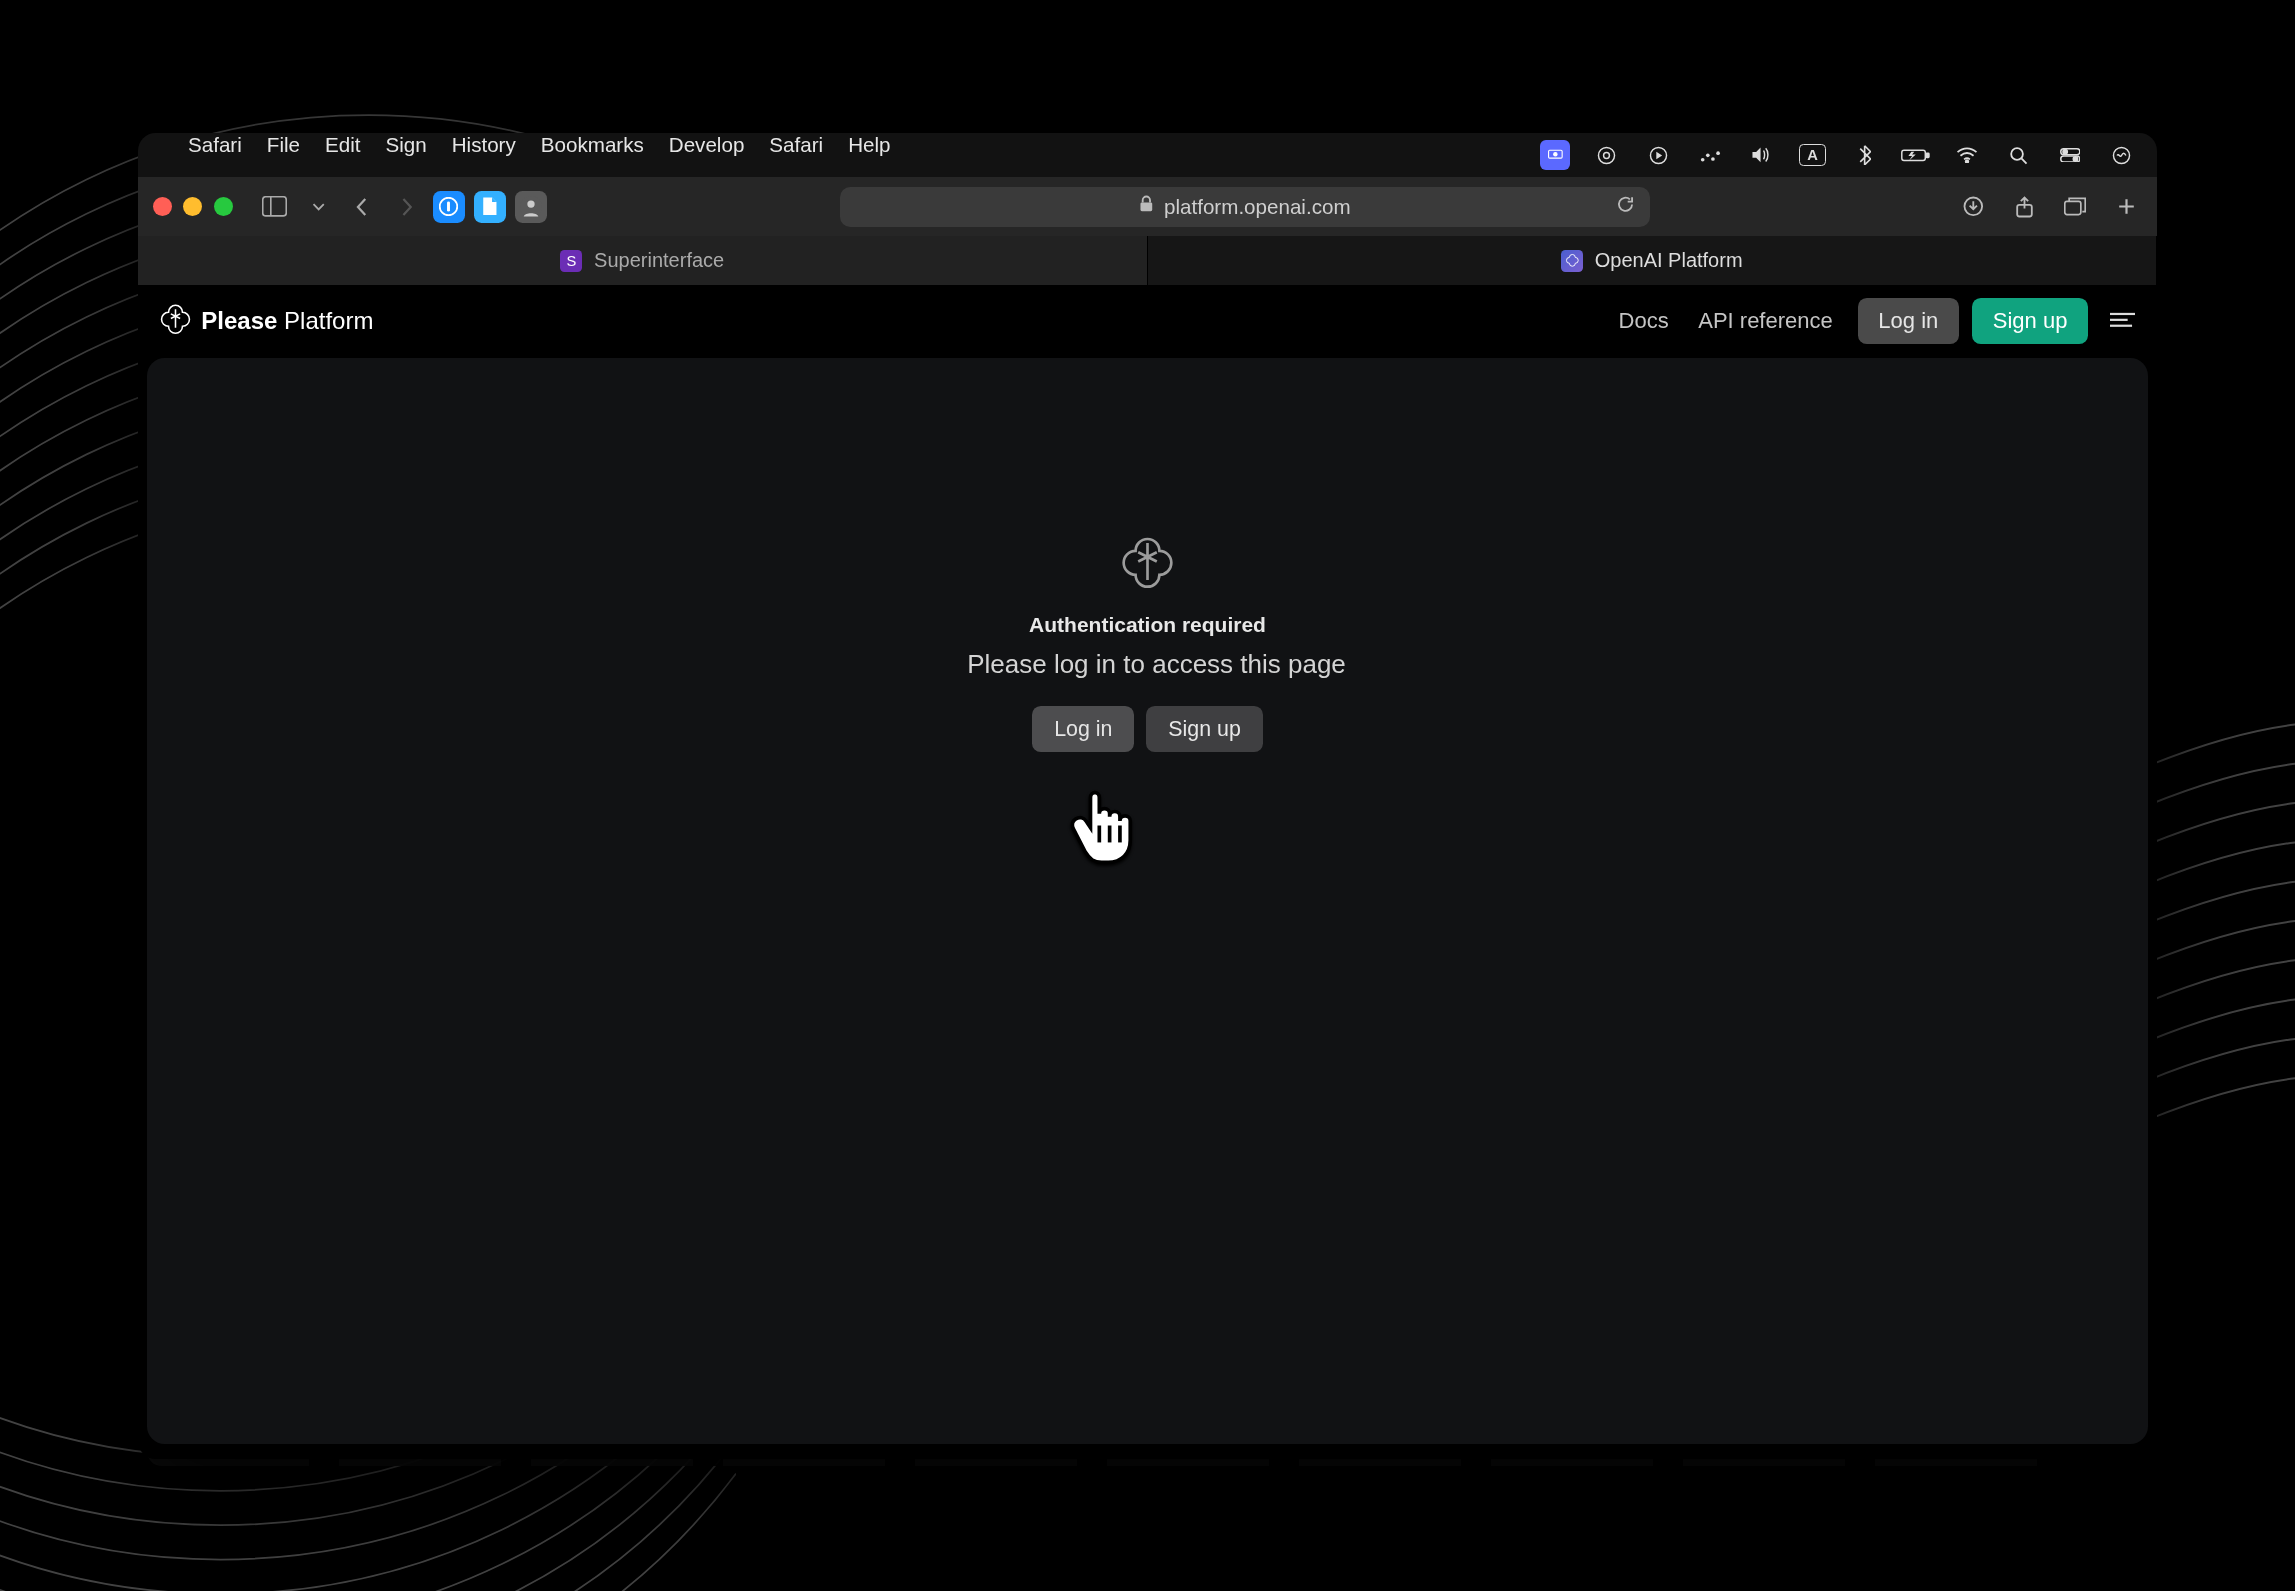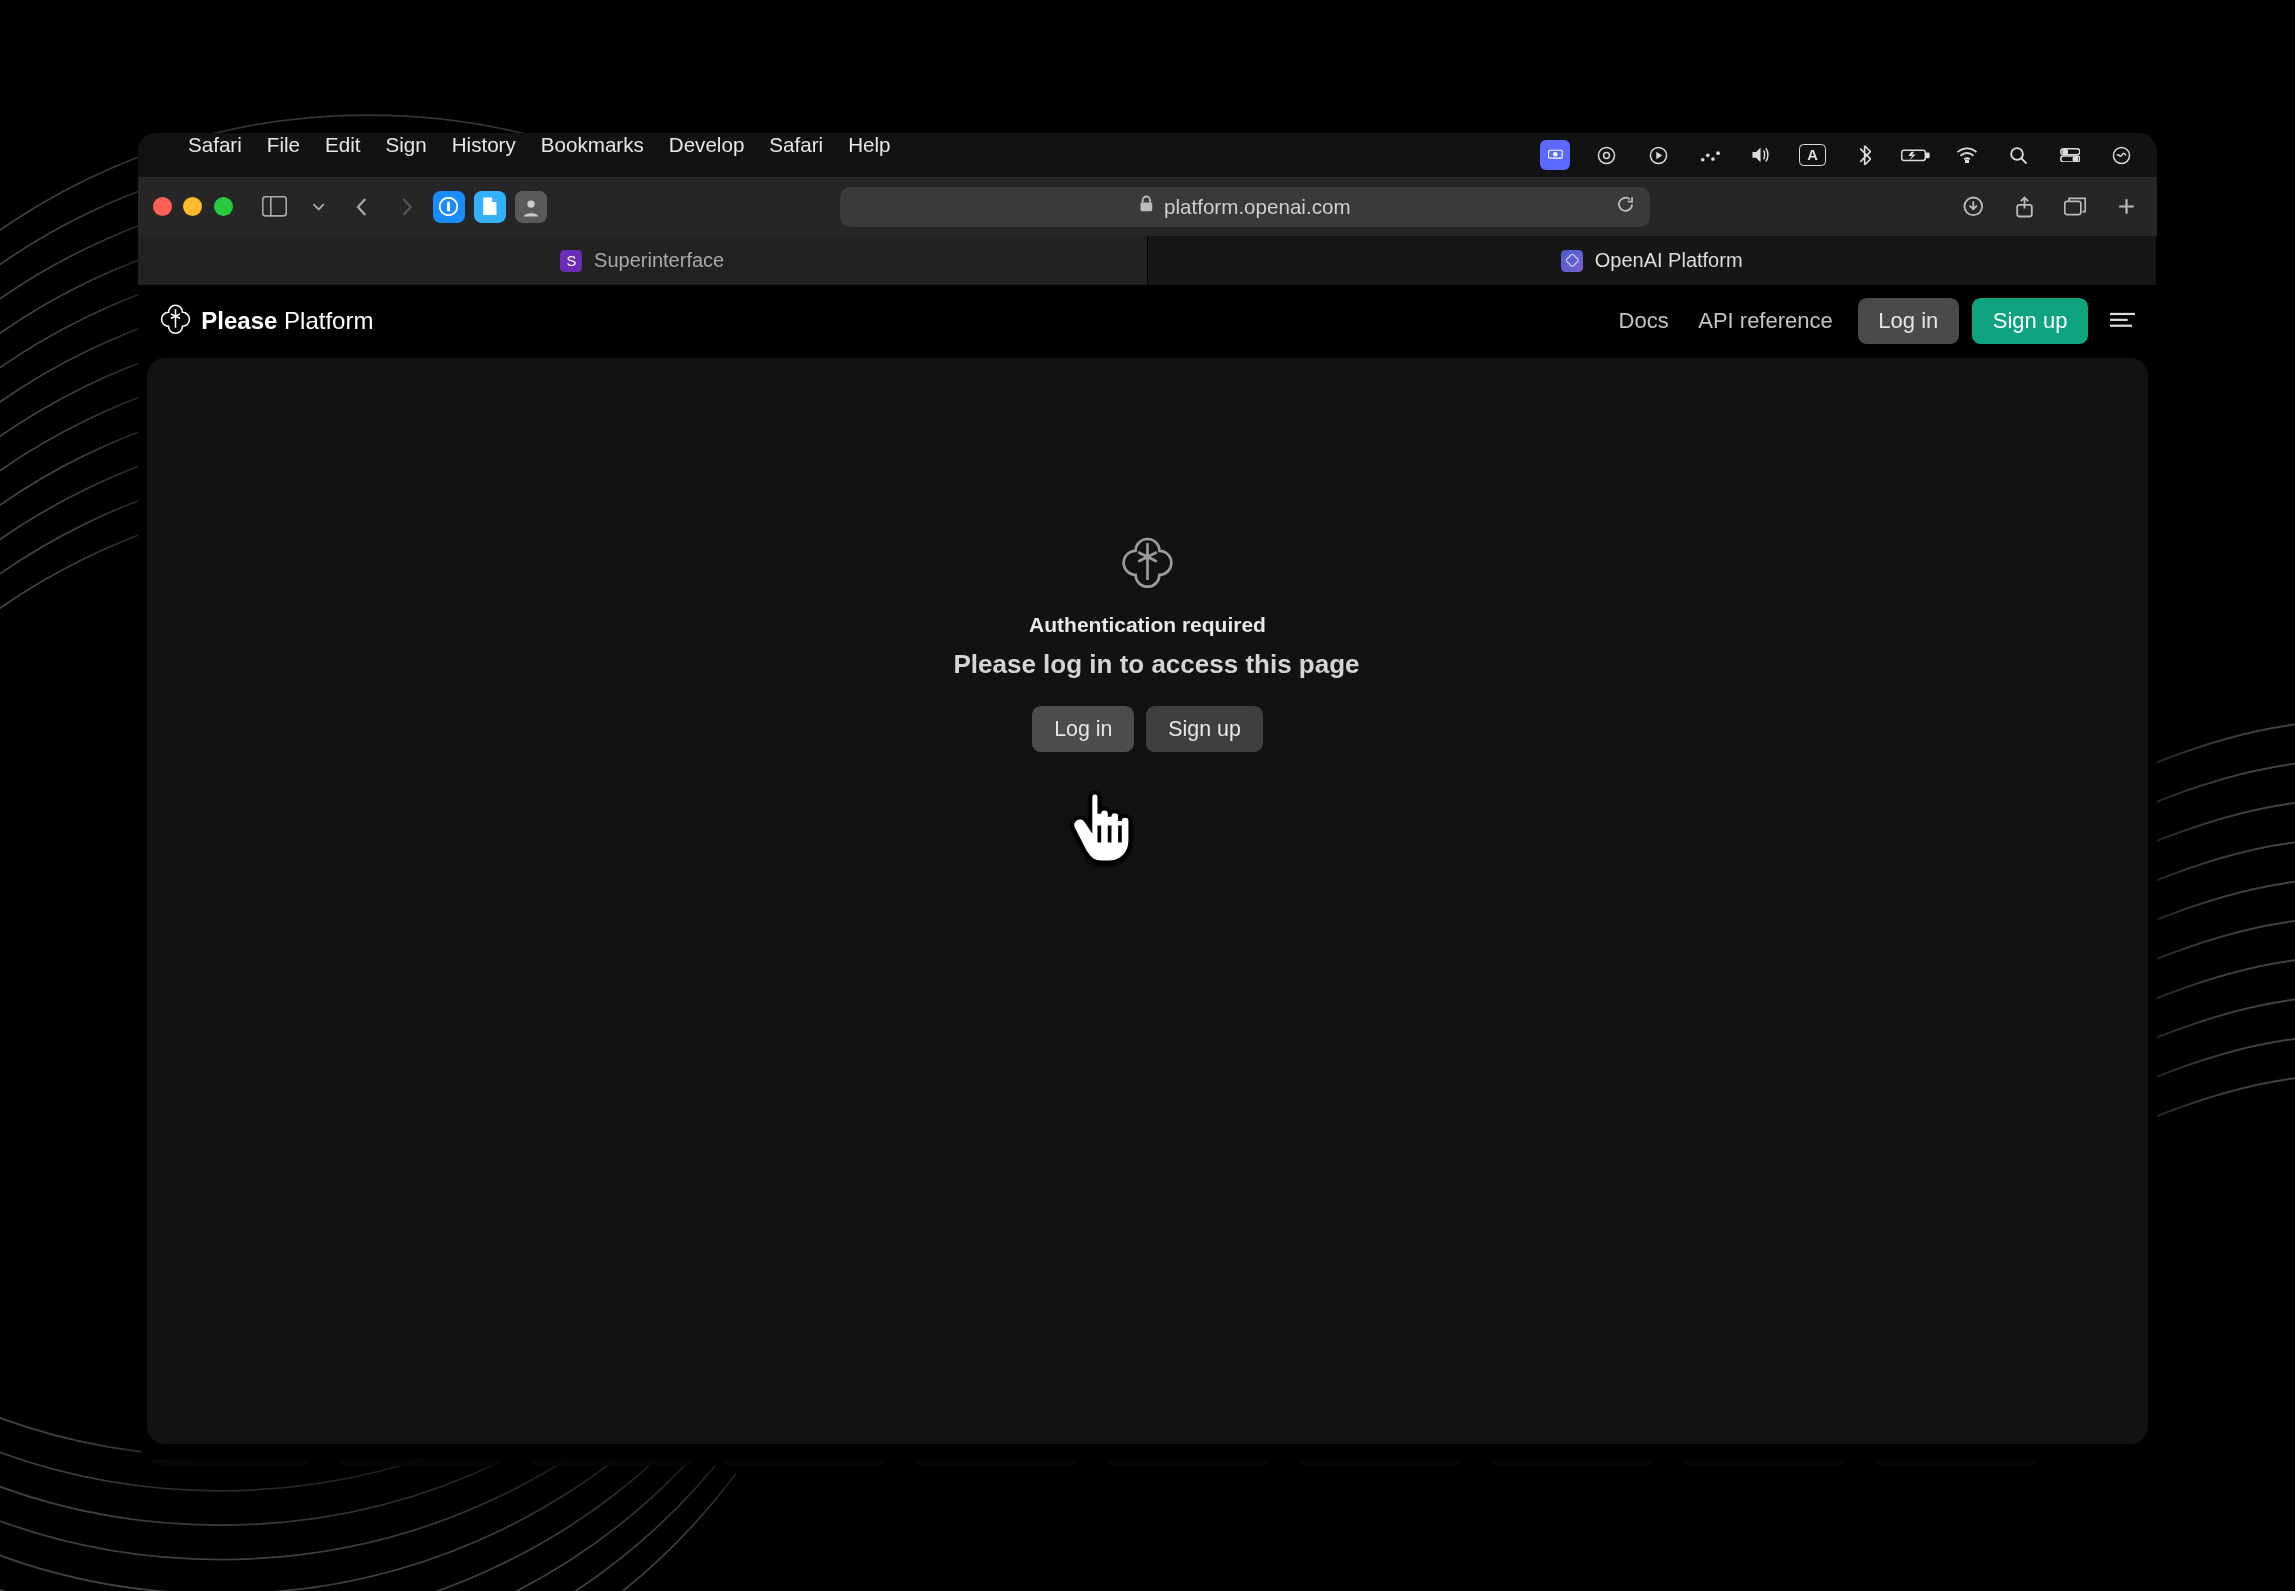--- a/index.html
+++ b/index.html
@@ -161,21 +161,21 @@
       border-radius: 17.7px;
     }
     .auth-box {
       position:absolute;
       top: 177px; left:0; right:0;
       display:flex; flex-direction:column; align-items:center;
       color:#e8e8e8;
     }
     .auth-logo { width:53px; height:53px; color:#9c9c9c; margin-bottom: 25px;}
     .auth-title { font-size: 21px; font-weight:700; margin-bottom: 11.8px; }
-    .auth-sub { font-size: 26px; font-weight:700; color:#d4d4d4; margin-bottom: 26.5px; margin-left: 18px;}
+    .auth-sub { font-size: 26px; font-weight:400; color:#d4d4d4; margin-bottom: 26.5px; margin-left: 18px;}
     .auth-btns { display:flex; gap:11.8px; }
     .auth-btns .btn { font-size: 21.4px; padding: 10.3px 22px; }
     .auth-btns .btn.login { background:#4d4d4f; }
     .auth-btns .btn.signup2 { background:#3f3f41; color:#e8e8e8; }
 
     
     .cursor {
       position:absolute;
       top: 652px; left: 928px;
       width: 74px; height: 81px;

